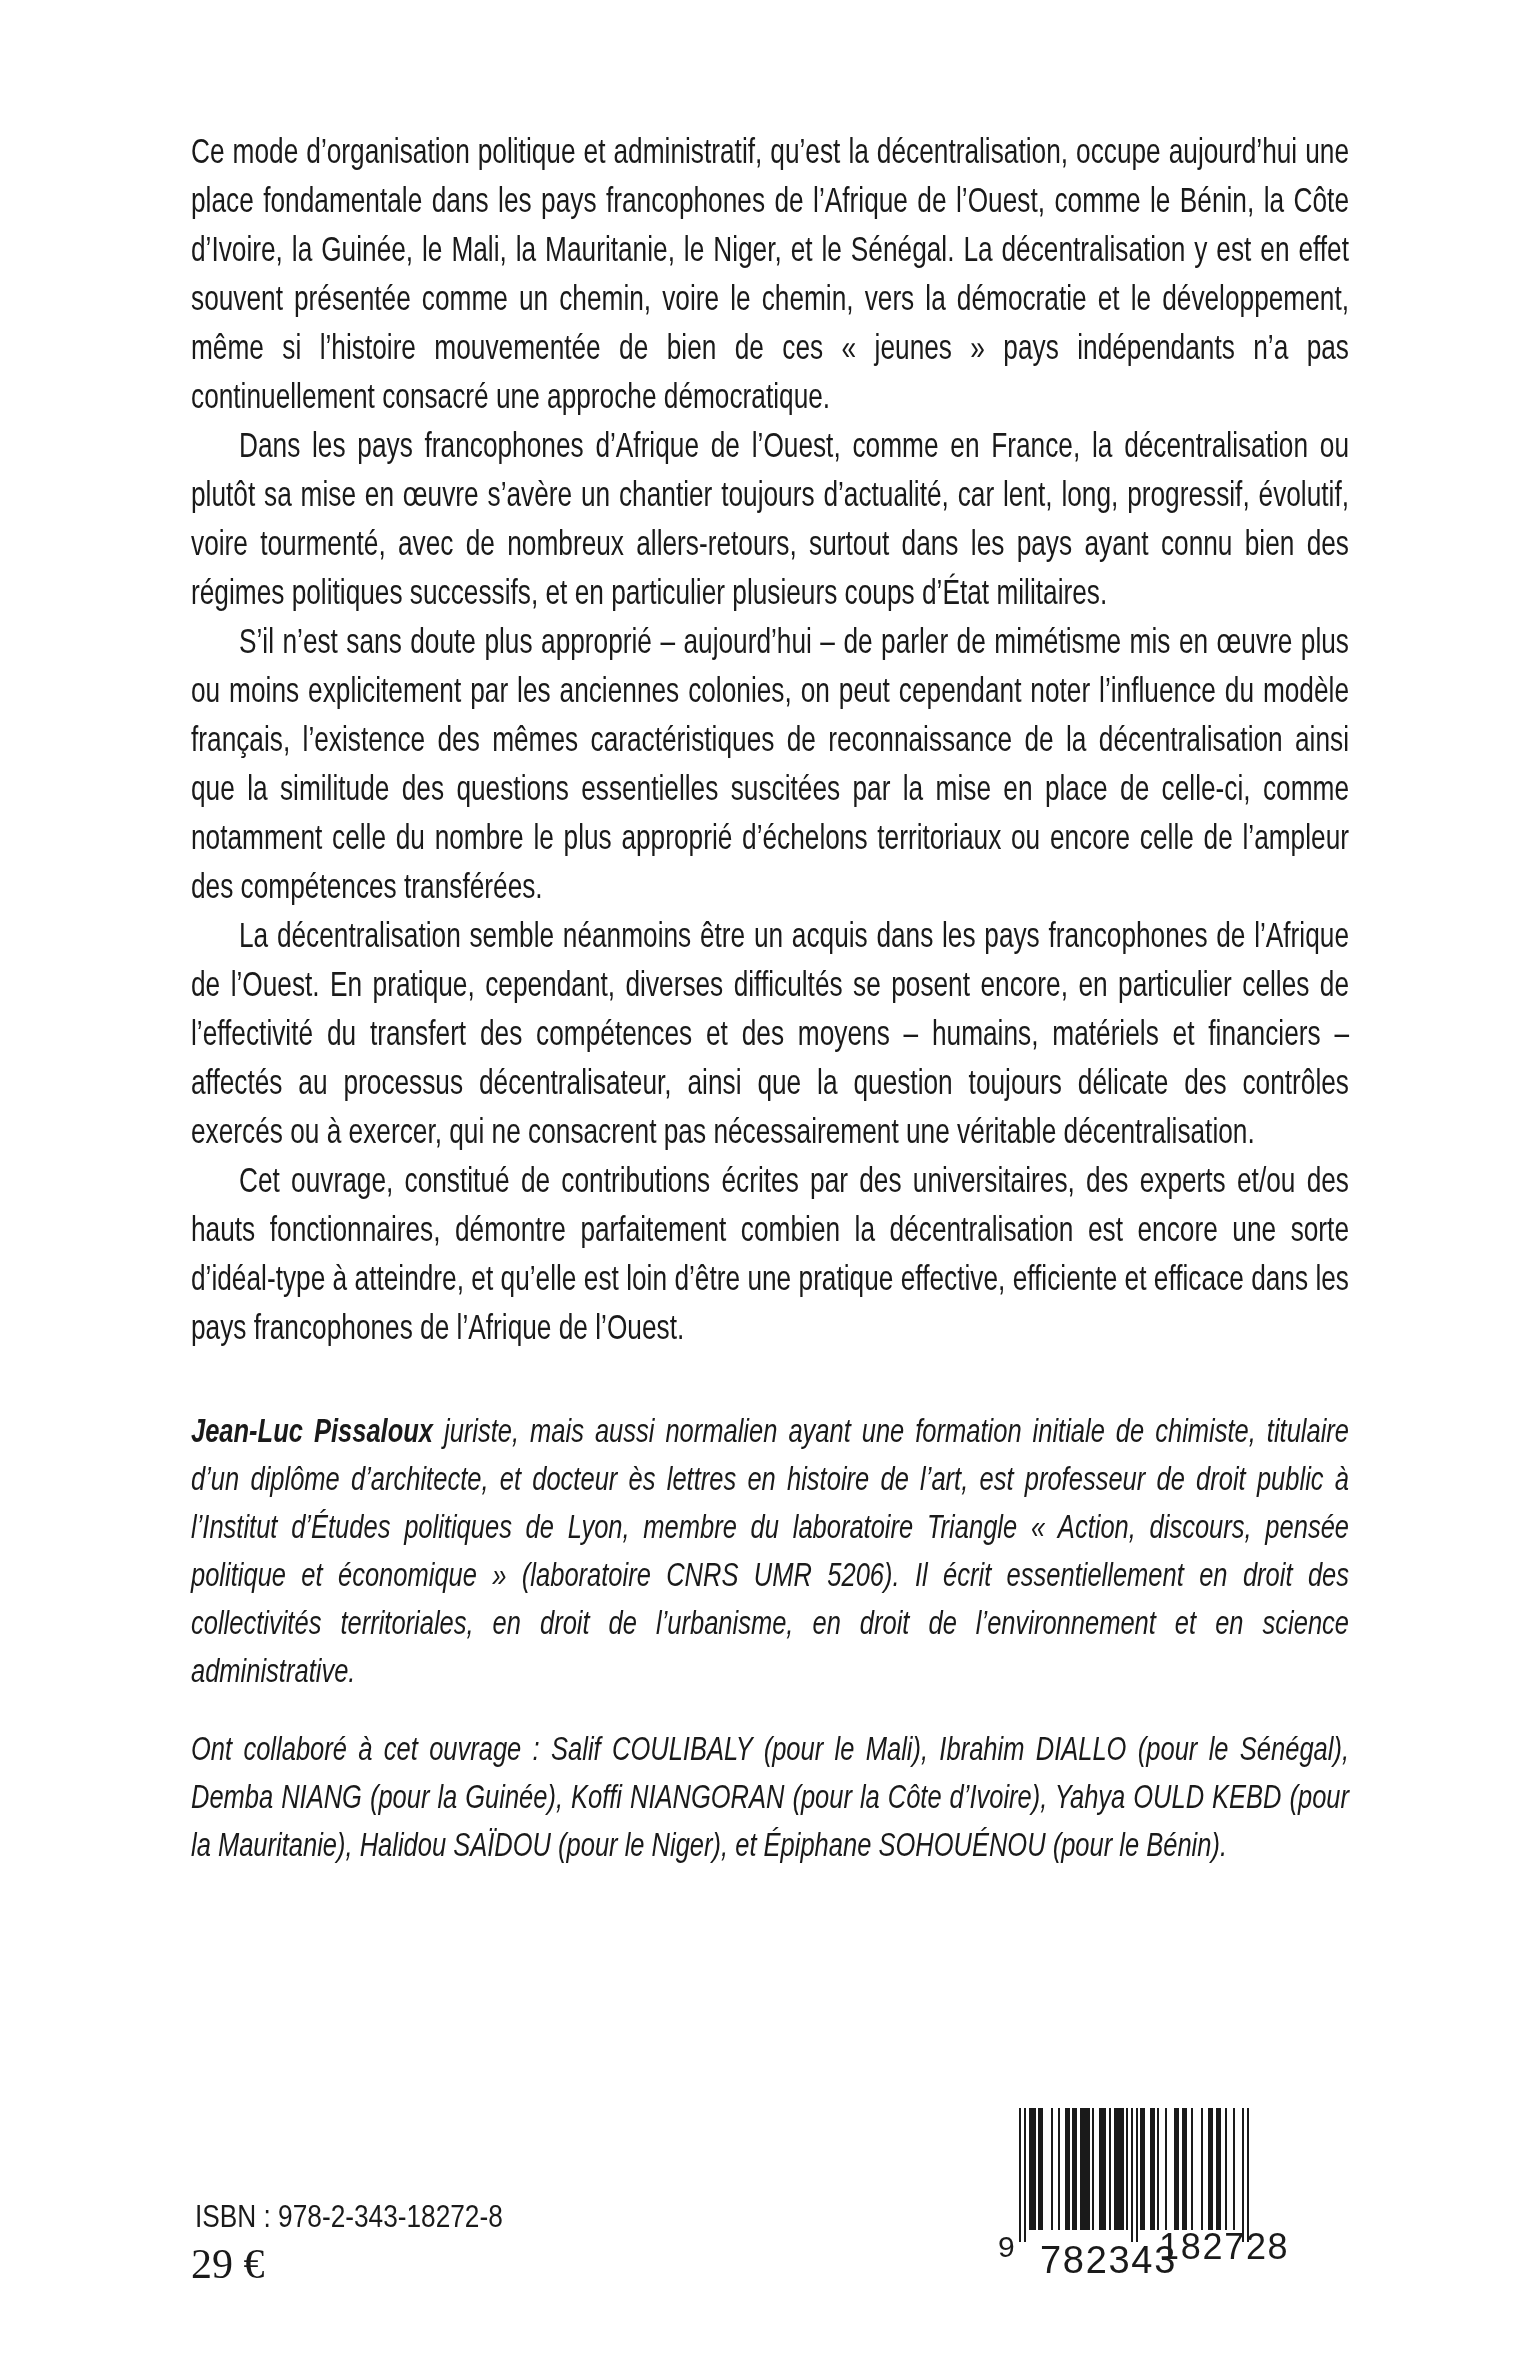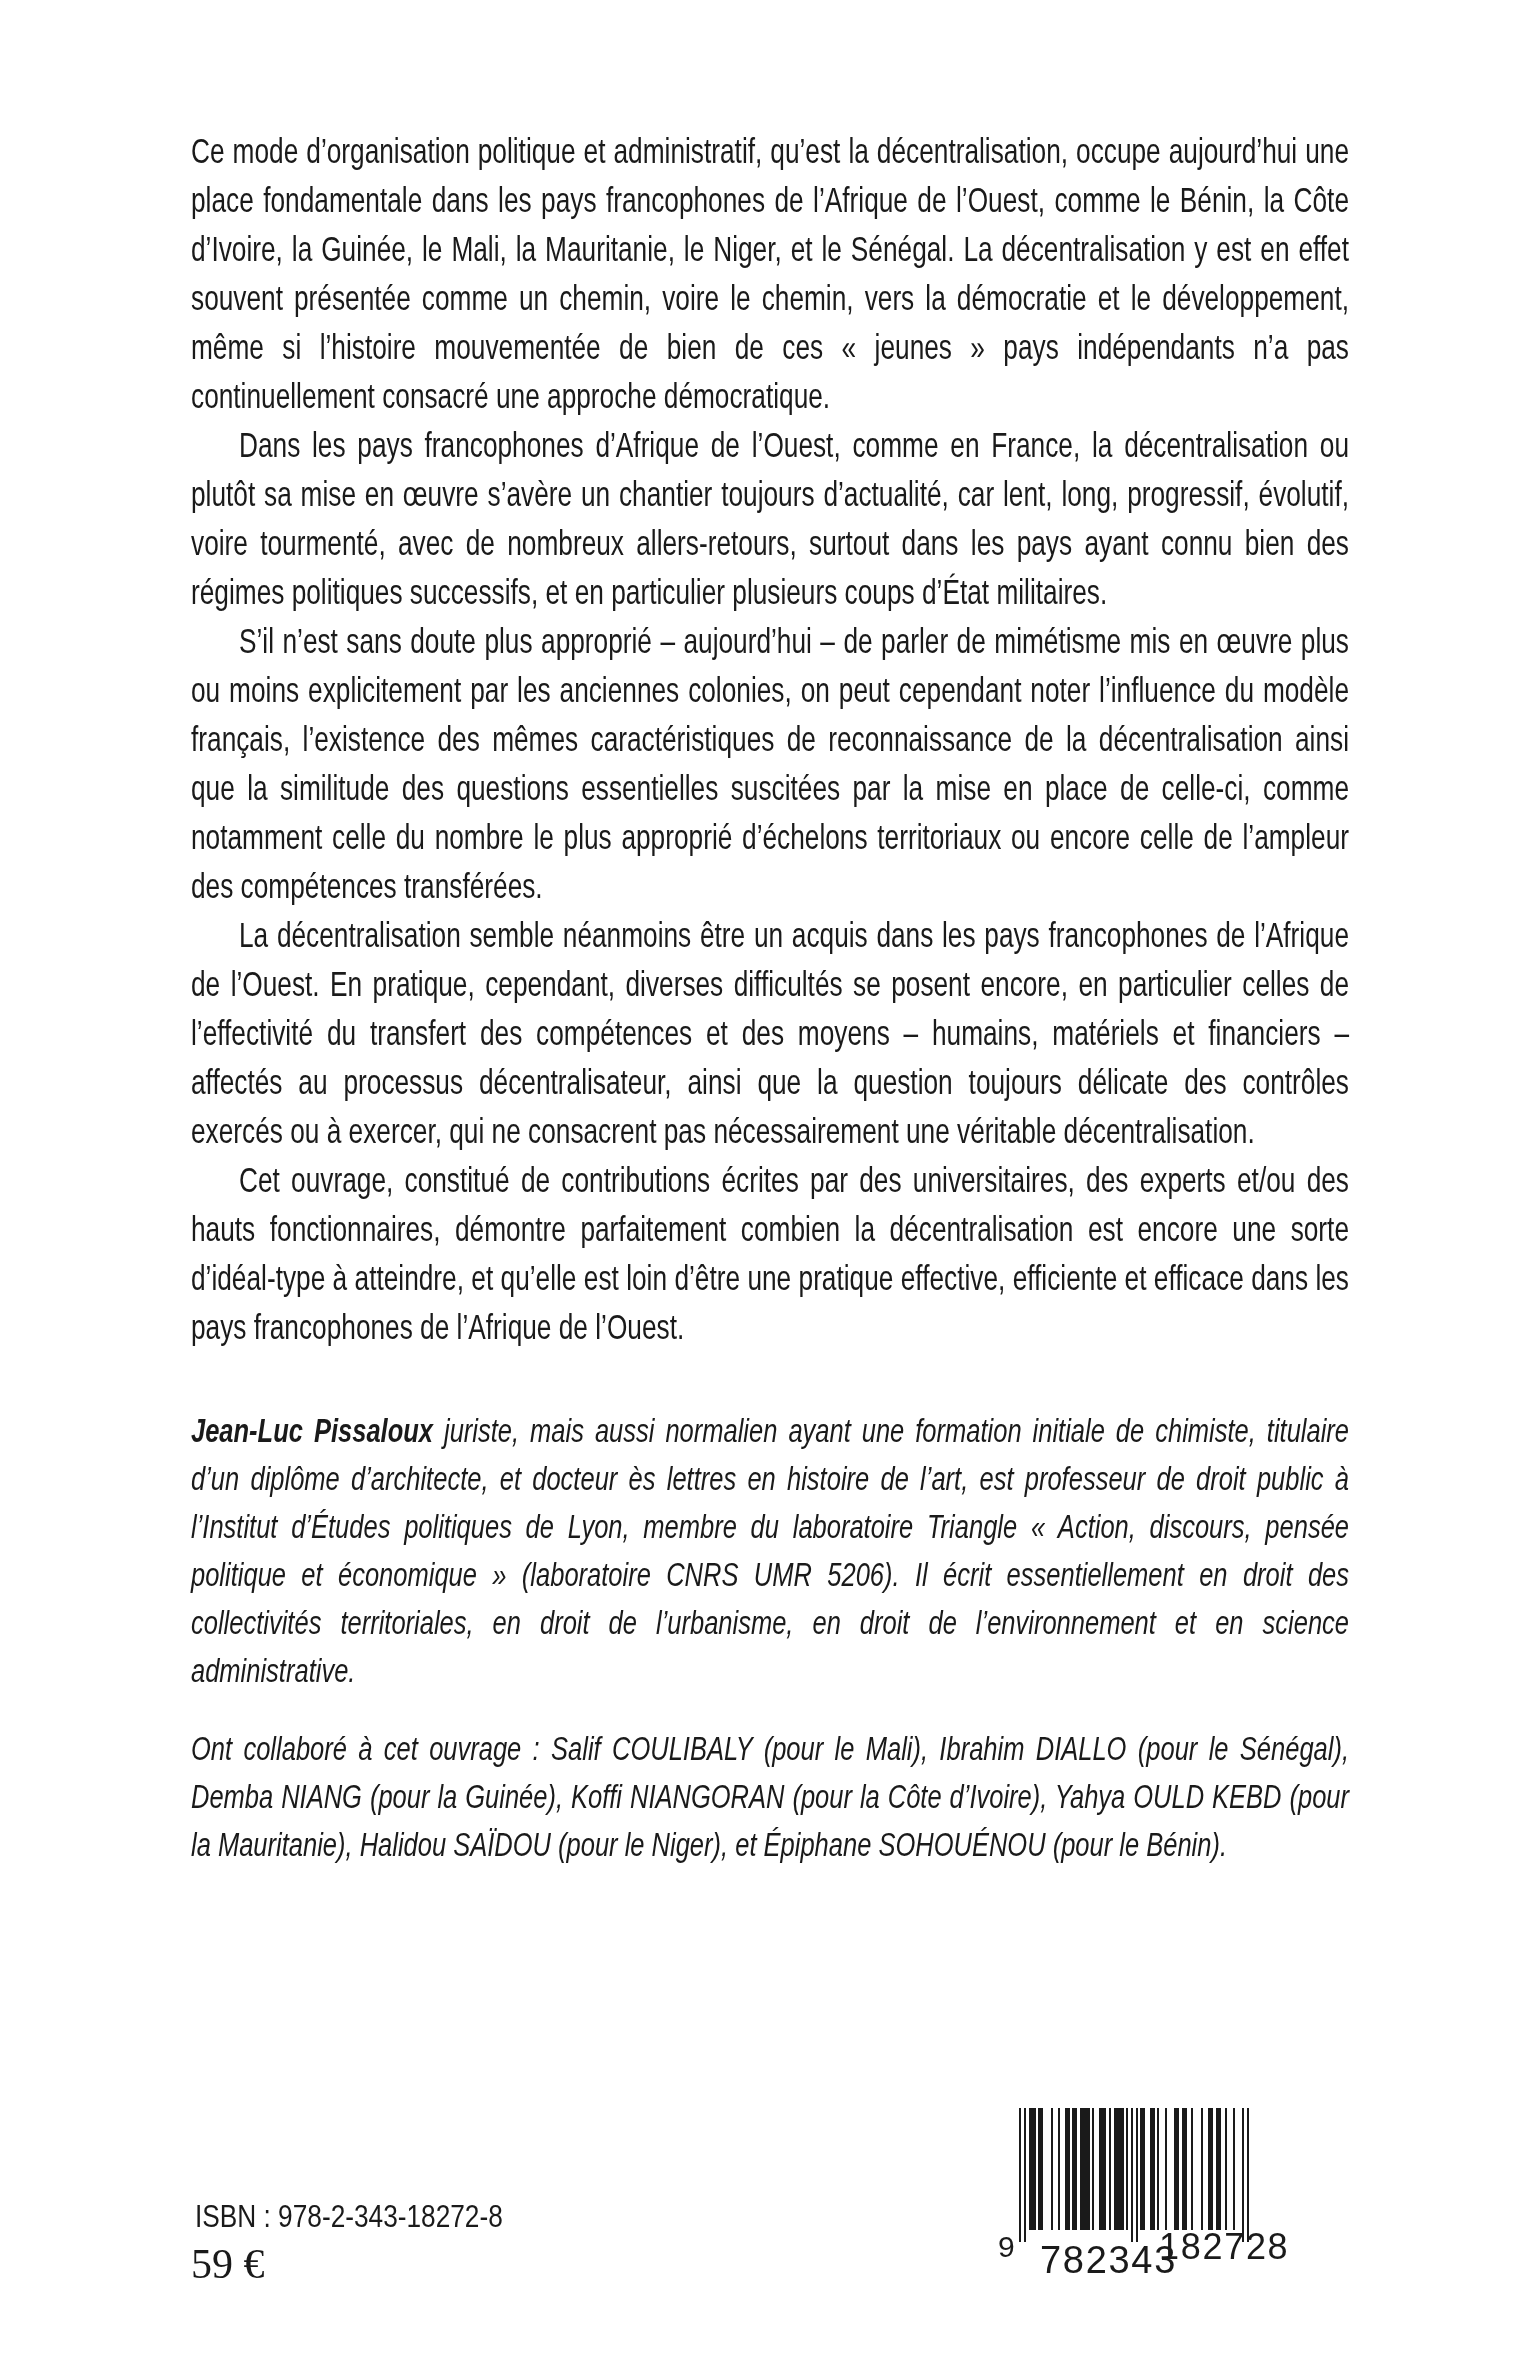--- a/index.html
+++ b/index.html
@@ -94,21 +94,21 @@
   <p>Ce mode d’organisation politique et administratif, qu’est la décentralisation, occupe aujourd’hui une place fondamentale dans les pays francophones de l’Afrique de l’Ouest, comme le Bénin, la Côte d’Ivoire, la Guinée, le Mali, la Mauritanie, le Niger, et le Sénégal. La décentralisation y est en effet souvent présentée comme un chemin, voire le chemin, vers la démocratie et le développement, même si l’histoire mouvementée de bien de ces « jeunes » pays indépendants n’a pas continuellement consacré une approche démocratique.</p>
   <p class="indent">Dans les pays francophones d’Afrique de l’Ouest, comme en France, la décentralisation ou plutôt sa mise en œuvre s’avère un chantier toujours d’actualité, car lent, long, progressif, évolutif, voire tourmenté, avec de nombreux allers-retours, surtout dans les pays ayant connu bien des régimes politiques successifs, et en particulier plusieurs coups d’État militaires.</p>
   <p class="indent">S’il n’est sans doute plus approprié – aujourd’hui – de parler de mimétisme mis en œuvre plus ou moins explicitement par les anciennes colonies, on peut cependant noter l’influence du modèle français, l’existence des mêmes caractéristiques de reconnaissance de la décentralisation ainsi que la similitude des questions essentielles suscitées par la mise en place de celle-ci, comme notamment celle du nombre le plus approprié d’échelons territoriaux ou encore celle de l’ampleur des compétences transférées.</p>
   <p class="indent">La décentralisation semble néanmoins être un acquis dans les pays francophones de l’Afrique de l’Ouest. En pratique, cependant, diverses difficultés se posent encore, en particulier celles de l’effectivité du transfert des compétences et des moyens – humains, matériels et financiers – affectés au processus décentralisateur, ainsi que la question toujours délicate des contrôles exercés ou à exercer, qui ne consacrent pas nécessairement une véritable décentralisation.</p>
   <p class="indent">Cet ouvrage, constitué de contributions écrites par des universitaires, des experts et/ou des hauts fonctionnaires, démontre parfaitement combien la décentralisation est encore une sorte d’idéal-type à atteindre, et qu’elle est loin d’être une pratique effective, efficiente et efficace dans les pays francophones de l’Afrique de l’Ouest.</p>
   <p class="bio"><strong>Jean-Luc Pissaloux</strong><span> juriste, mais aussi normalien ayant une formation initiale de chimiste, titulaire d’un diplôme d’architecte, et docteur ès lettres en histoire de l’art, est professeur de droit public à l’Institut d’Études politiques de Lyon, membre du laboratoire Triangle « Action, discours, pensée politique et économique » (laboratoire CNRS UMR 5206). Il écrit essentiellement en droit des collectivités territoriales, en droit de l’urbanisme, en droit de l’environnement et en science administrative.</span></p>
   <p class="contributors">Ont collaboré à cet ouvrage : Salif COULIBALY (pour le Mali), Ibrahim DIALLO (pour le Sénégal), Demba NIANG (pour la Guinée), Koffi NIANGORAN (pour la Côte d’Ivoire), Yahya OULD KEBD (pour la Mauritanie), Halidou SAÏDOU (pour le Niger), et Épiphane SOHOUÉNOU (pour le Bénin).</p>
 </div>
 
 <div class="isbn-line">ISBN : 978-2-343-18272-8</div>
-<div class="price">59 €</div>
+<div class="price">29 €</div>
 
 <div class="barcode">
   <div class="barcode-bars">
       <div class="bc-bar guard" style="left: 0px; width: 2.4px;"></div>
       <div class="bc-bar guard" style="left: 4.9px; width: 2.4px;"></div>
       <div class="bc-bar" style="left: 9.7px; width: 7.3px;"></div>
       <div class="bc-bar" style="left: 19.4px; width: 4.9px;"></div>
       <div class="bc-bar" style="left: 32px; width: 2.4px;"></div>
       <div class="bc-bar" style="left: 39px; width: 2.4px;"></div>
       <div class="bc-bar" style="left: 46px; width: 4.9px;"></div>

